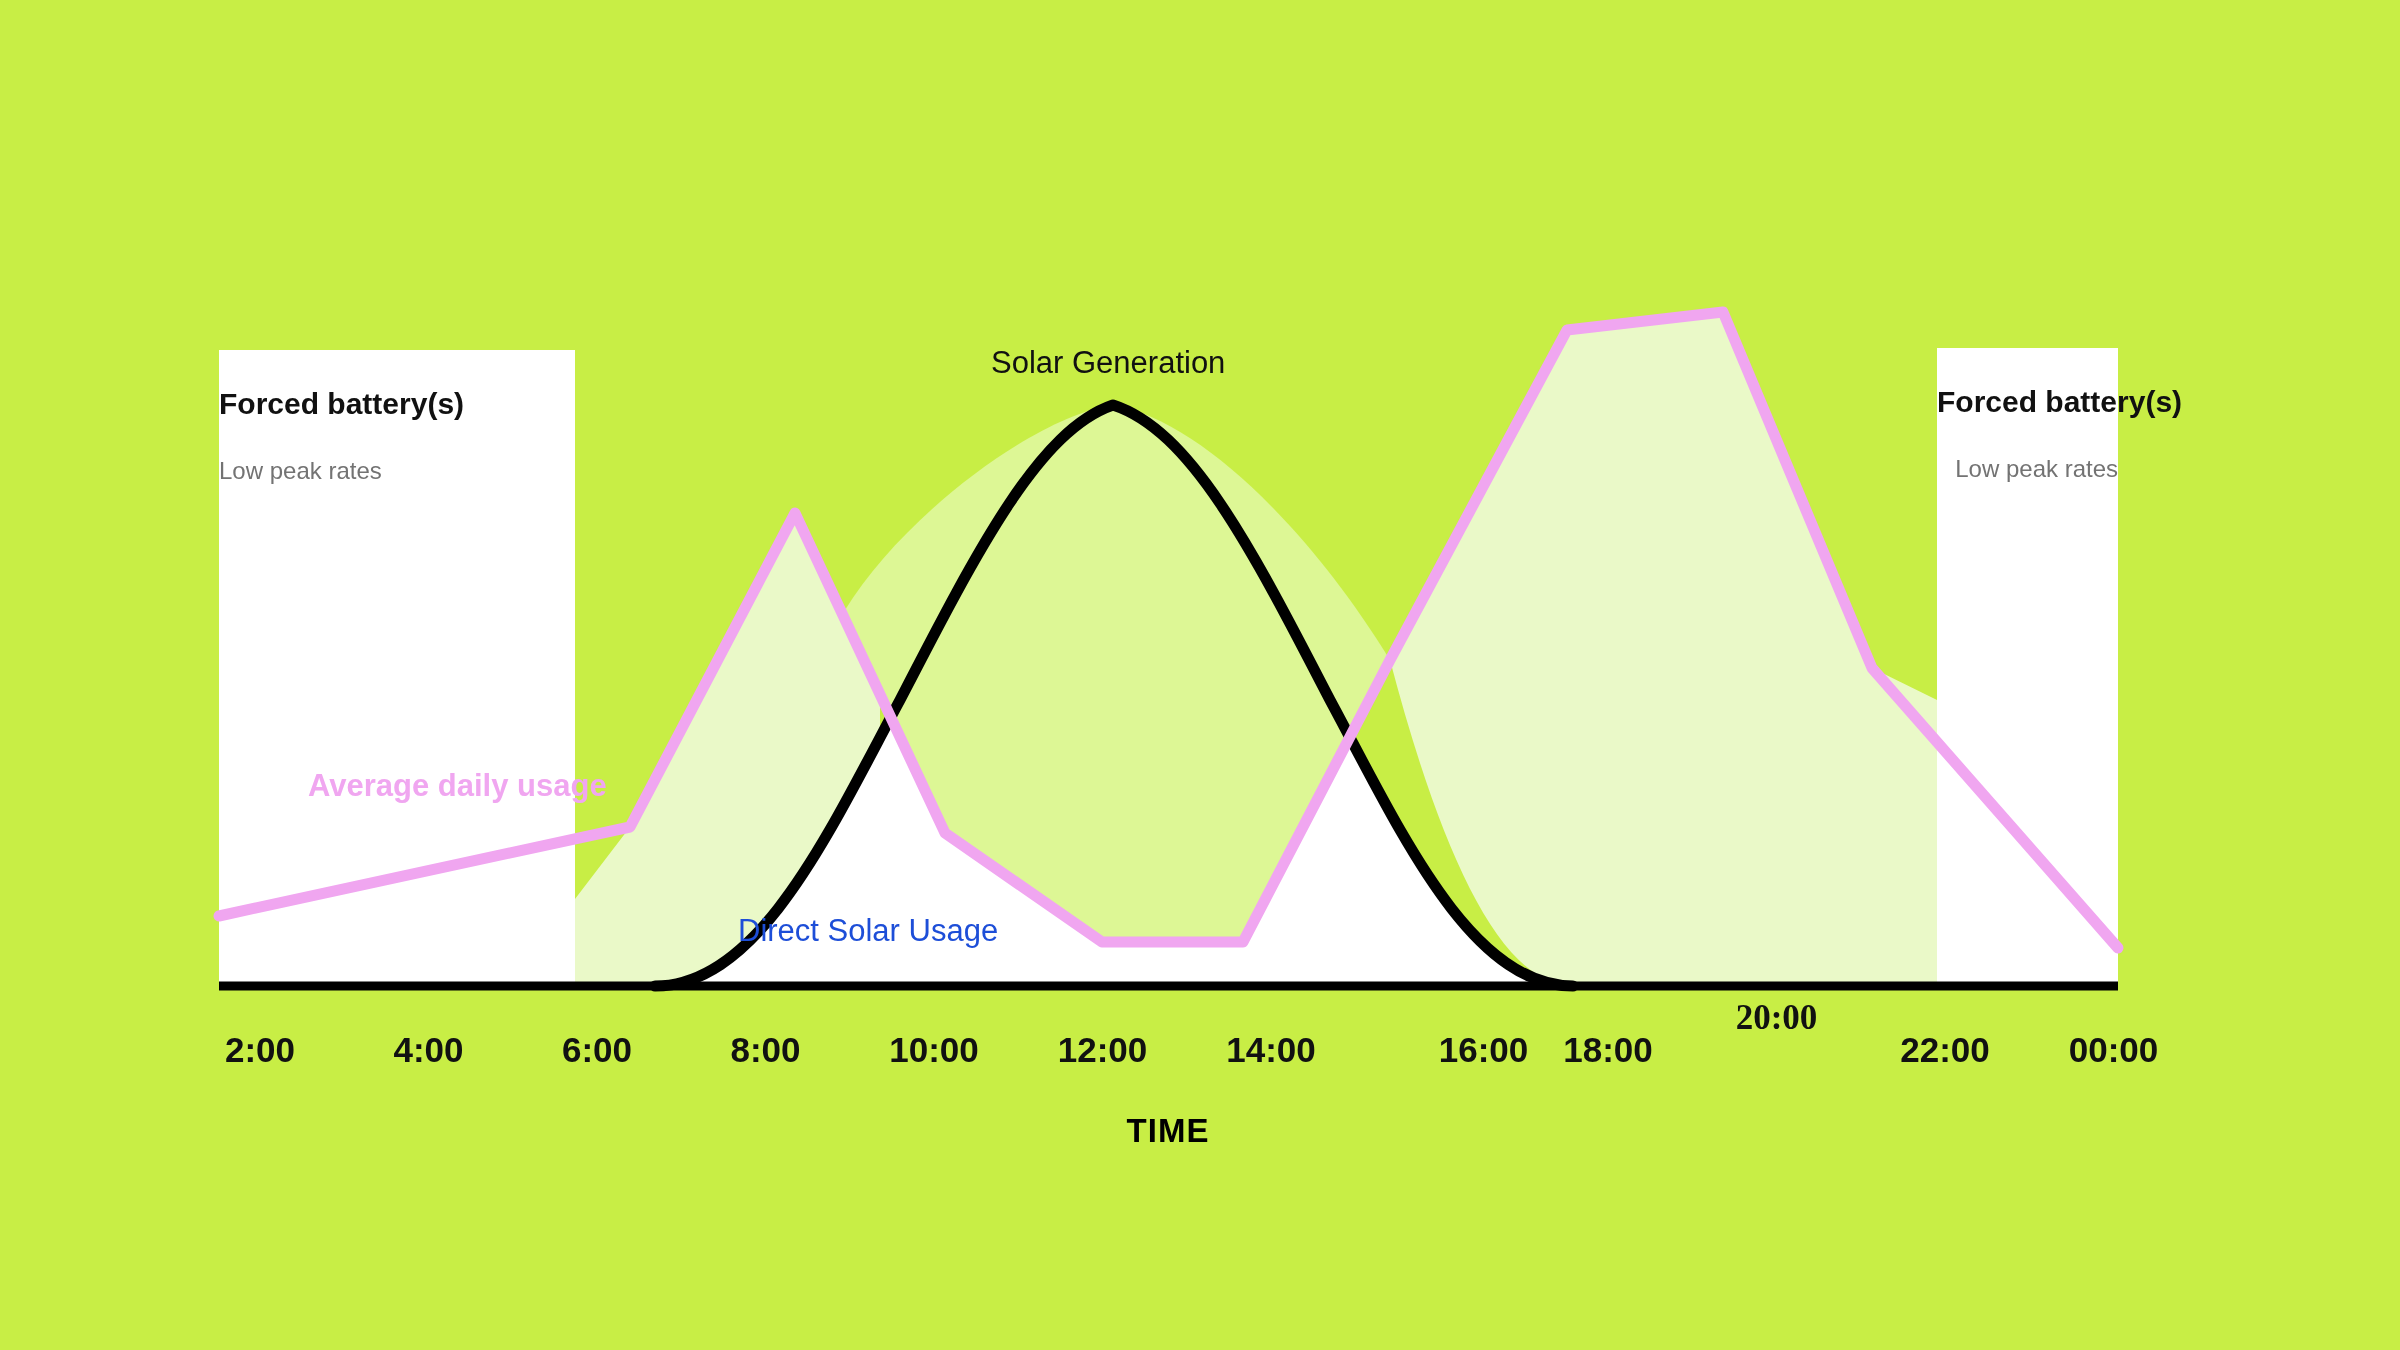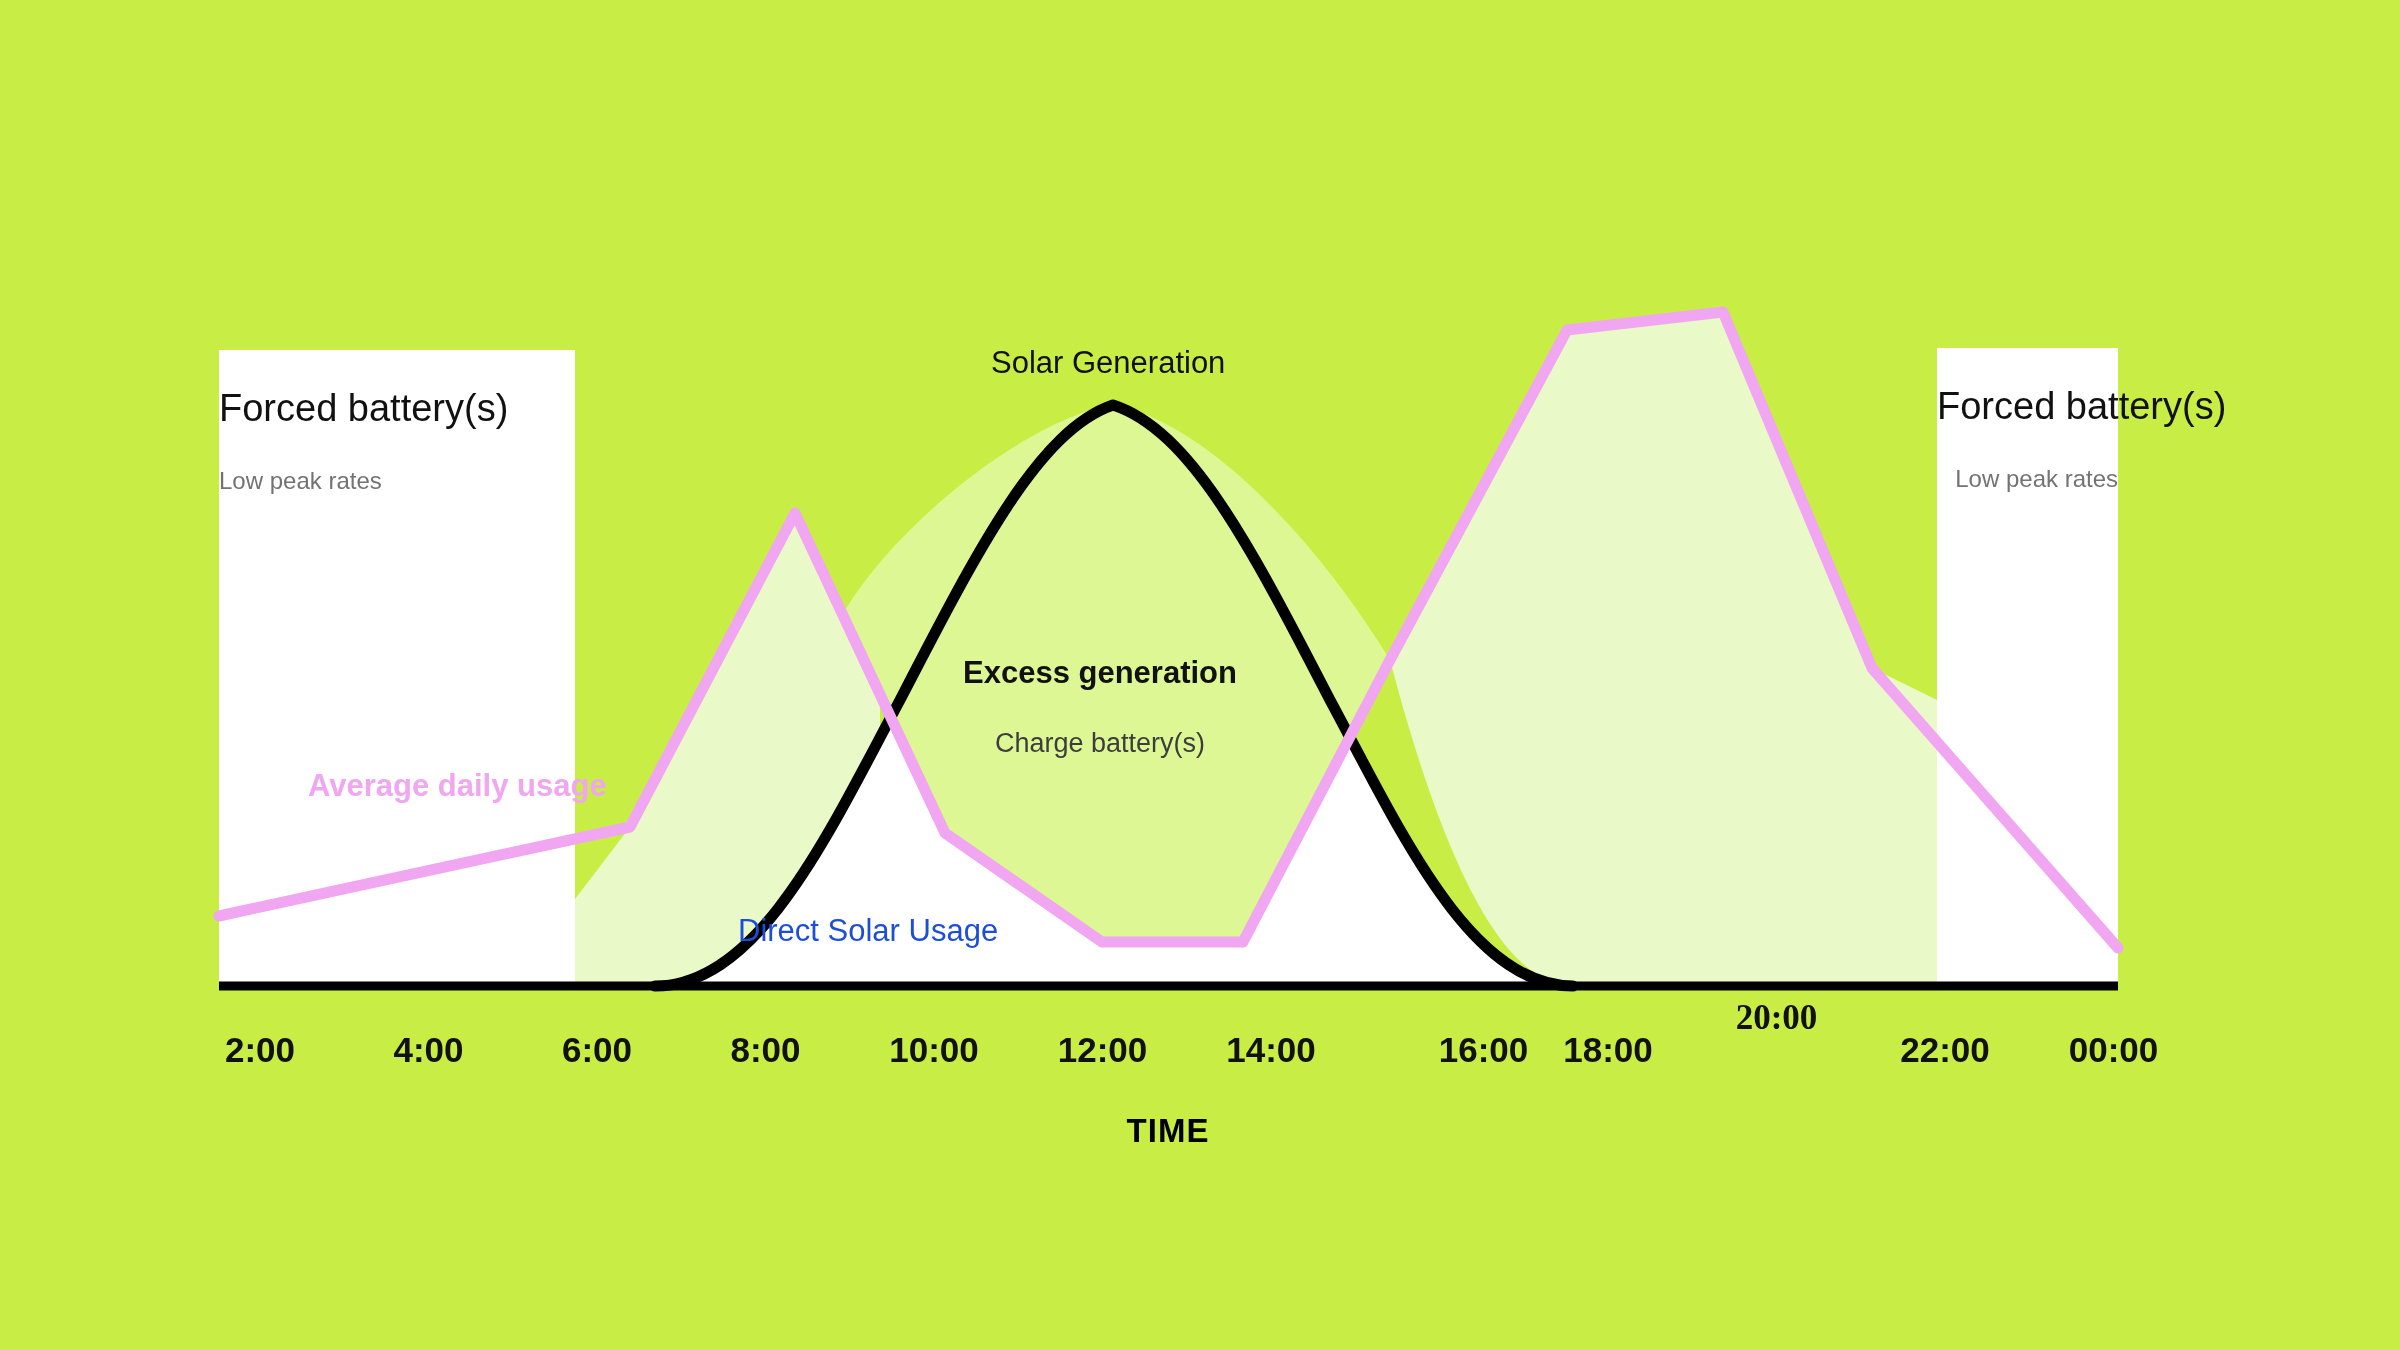--- a/index.html
+++ b/index.html
@@ -26,22 +26,22 @@
     width: 2400px;
     height: 1350px;
     display: block;
   }
   .lbl {
     position: absolute;
     white-space: pre;
     color: #111111;
   }
   .bold-title {
-    font-weight: normal;
-    font-size: 38px;
+    font-weight: bold;
+    font-size: 30px;
     line-height: 1.18;
   }
   .sub-title {
     font-weight: normal;
     font-size: 24px;
     color: #737373;
     line-height: 1.18;
   }
   .region-title {
     font-weight: bold;
@@ -143,24 +143,20 @@
     <div class="sub-title">Low peak rates</div>
   </div>
 
   <div class="lbl boxwrap-right">
     <div class="bold-title">Forced battery(s)</div>
     <div class="sub-title">Low peak rates</div>
   </div>
 
   <div class="lbl curve-label" style="left:991px; top:345px;">Solar Generation</div>
 
-  <div class="lbl" style="left:950px; top:618px; width:300px;">
-    <div class="region-title">Excess generation</div>
-    <div class="region-sub">Charge battery(s)</div>
-  </div>
 
 
   <div class="lbl usage-label" style="left:308px; top:768px;">Average daily usage</div>
 
   <div class="lbl direct-label" style="left:738px; top:913px;">Direct Solar Usage</div>
 
   <div id="ticks">
       <div class="tick" style="left: 260px; top: 1030px;">2:00</div>
       <div class="tick" style="left: 428.5px; top: 1030px;">4:00</div>
       <div class="tick" style="left: 597px; top: 1030px;">6:00</div>

